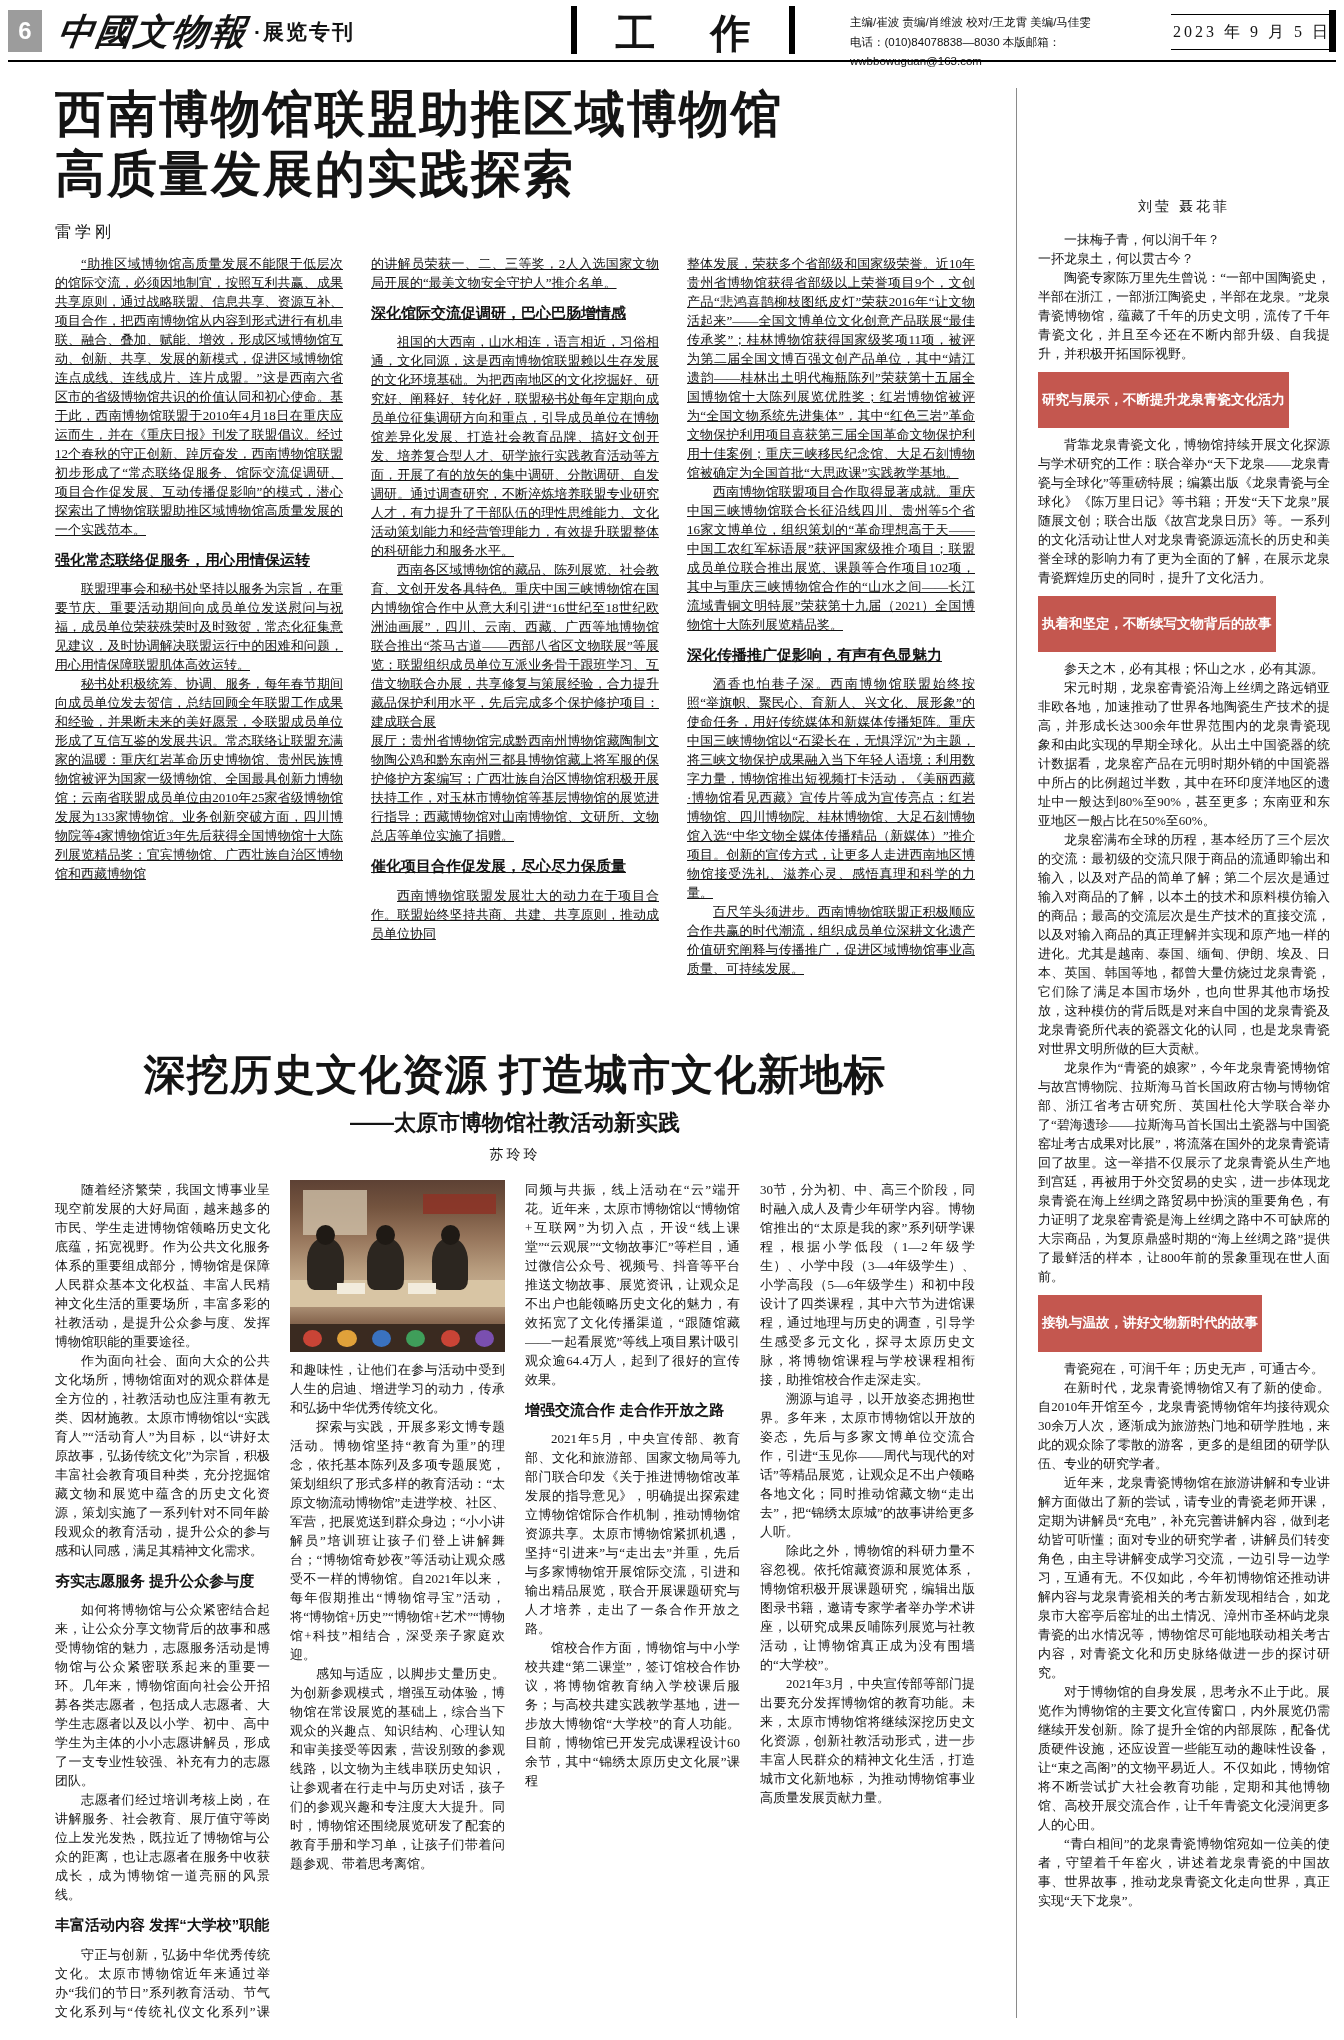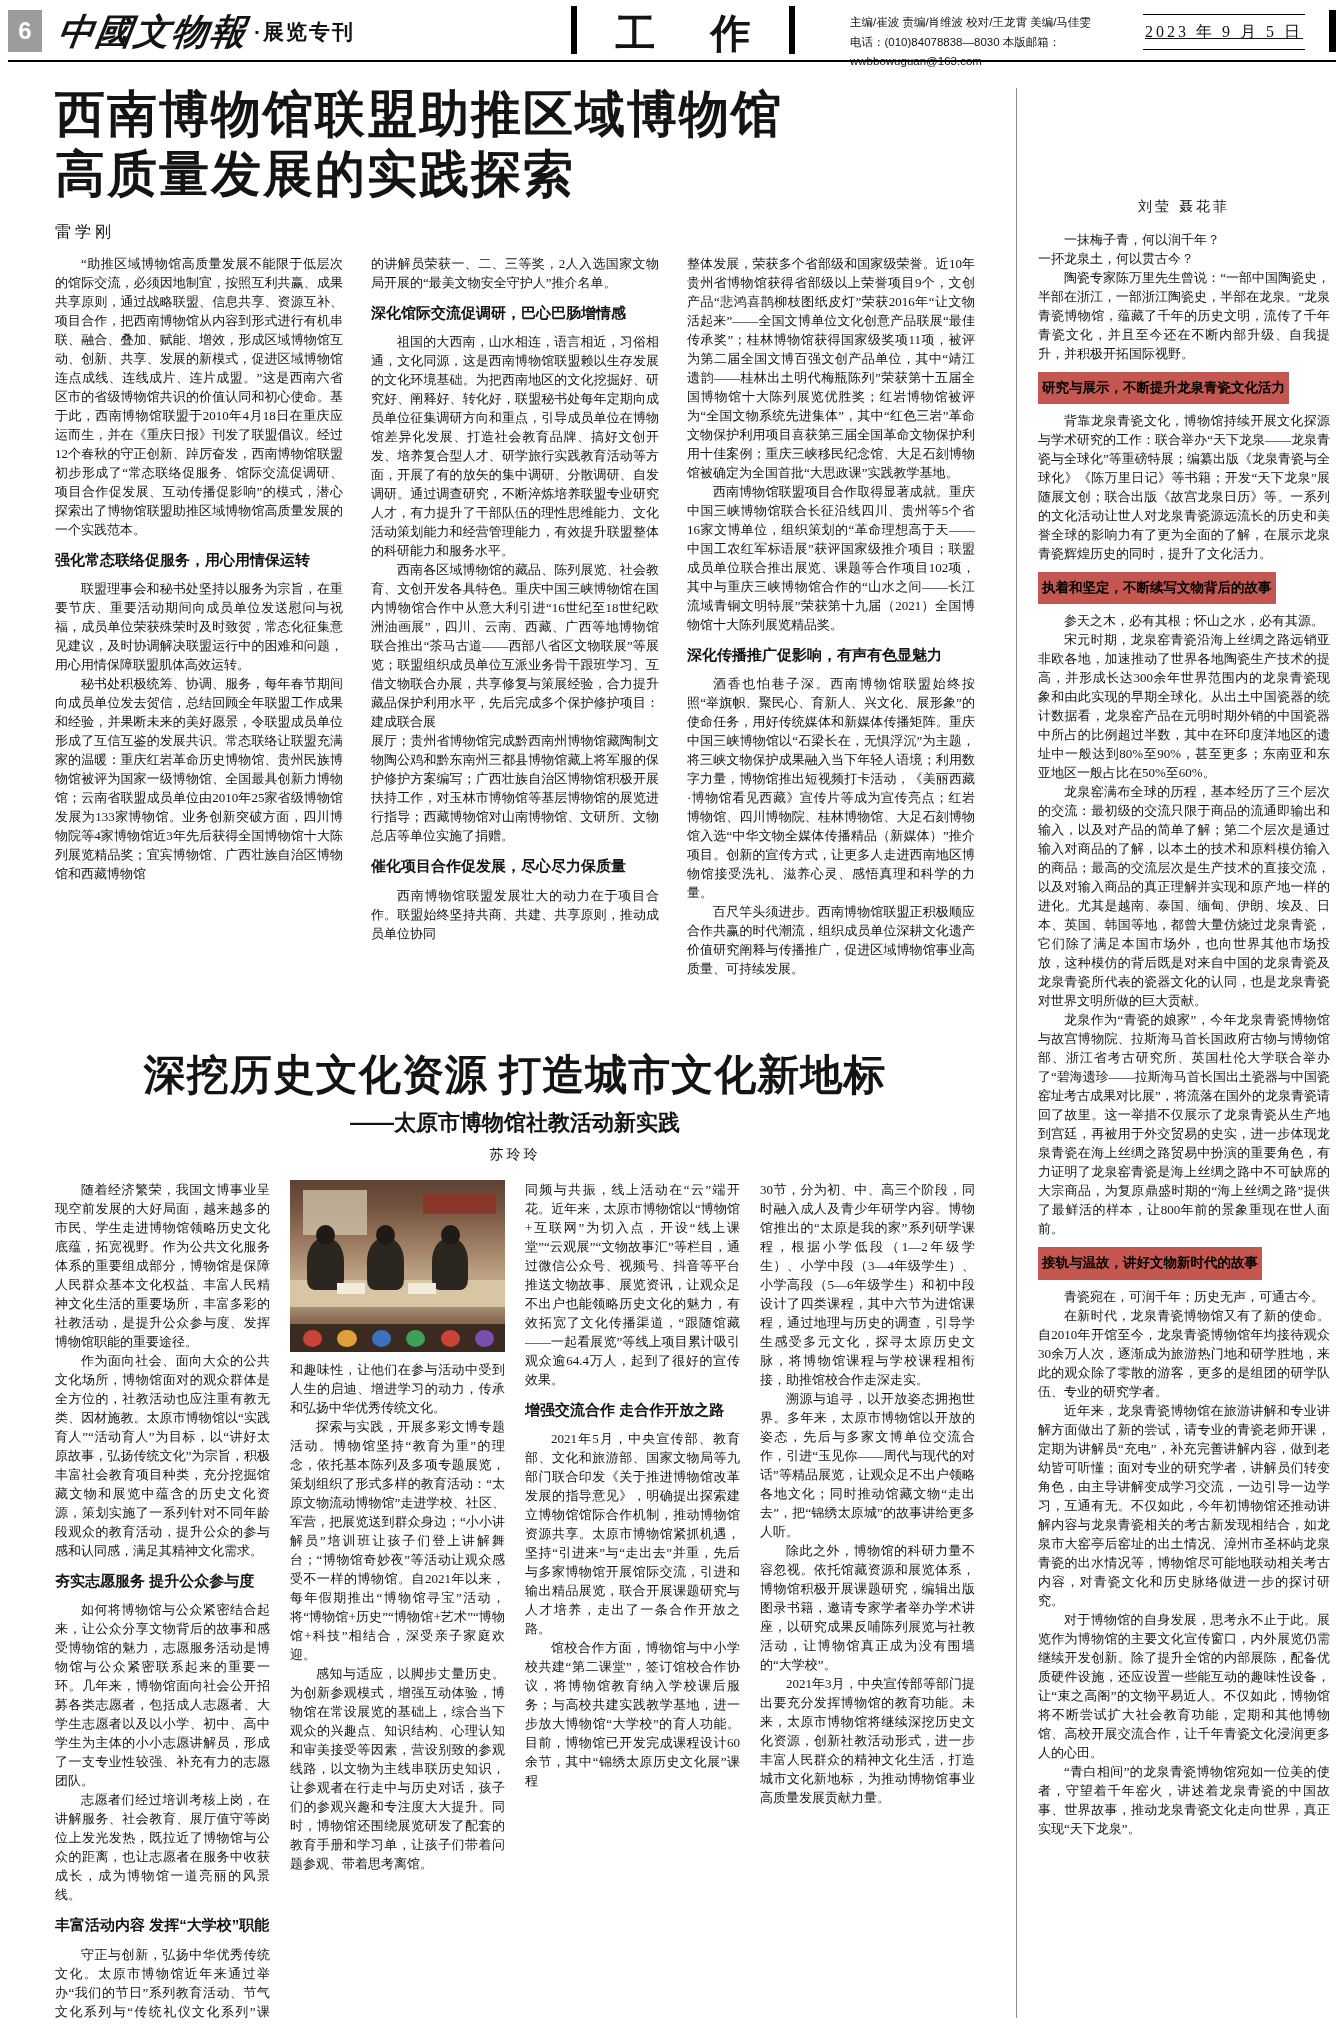--- a/index.html
+++ b/index.html
@@ -9,39 +9,39 @@
   #header{position:absolute;left:8px;top:6px;right:8px;height:52px;}
   #pagenum{position:absolute;left:0;top:4px;width:34px;height:42px;background:#9c9c9c;color:#fff;
            font:bold 24px/42px "Liberation Sans",sans-serif;text-align:center;}
   #masthead{position:absolute;left:50px;top:0;height:52px;display:flex;align-items:center;}
   #masthead .script{font:italic 900 36px "Liberation Serif",serif;transform:skewX(-8deg);letter-spacing:2px;}
   #masthead .edition{font:bold 21px "Liberation Sans",sans-serif;margin-left:6px;letter-spacing:2px;}
   #section-box{position:absolute;left:555px;top:0;width:240px;height:52px;display:flex;align-items:flex-start;justify-content:center;gap:16px;}
   .hbar{width:6px;height:48px;background:#000;}
   #section-title{font:900 40px "Liberation Sans",sans-serif;letter-spacing:22px;text-indent:22px;white-space:nowrap;}
   #editors{position:absolute;left:842px;top:7px;width:340px;font:11.5px/1.7 "Liberation Sans",sans-serif;color:#111;}
-  #datebox{position:absolute;right:31px;top:8px;padding:7px 2px 6px 2px;border-top:1.5px solid #000;border-bottom:1.5px solid #000;
-           font:16px "Liberation Serif",serif;letter-spacing:3px;white-space:nowrap;text-decoration:underline;}
+  #datebox{position:absolute;right:3px;top:8px;padding:7px 2px 6px 2px;border-top:1.5px solid #000;border-bottom:1.5px solid #000;
+           font:16px "Liberation Serif",serif;letter-spacing:3px;white-space:nowrap;}
   #corner-mark{position:absolute;right:0;top:4px;width:7px;height:42px;background:#000;}
   #header-rule{position:absolute;left:8px;top:60px;right:8px;height:2px;background:#000;}
   
   #v-divider{position:absolute;left:1016px;top:88px;width:1px;height:1930px;background:#8a8a8a;}
   
   .para{margin:0;text-indent:2em;text-align:justify;font-size:13px;line-height:19px;}
   .para.cont{text-indent:0;}
   .subhead{font:bold 15px/1.35 "Liberation Sans",sans-serif;margin:11px 0 9px;}
-  .subhead.red{width:fit-content;max-width:100%;background:#c4574f;color:#000000;padding:7px 4px;
+  .subhead.red{width:fit-content;max-width:100%;background:#c4574f;color:#ffffff;padding:19px 4px;
                font-size:13.5px;margin:9px 0 7px;}
   
   #a1-title{position:absolute;left:55px;top:84px;width:920px;text-align:left;
             font:900 50px/60px "Liberation Serif",serif;letter-spacing:2px;}
   #a1-byline{position:absolute;left:55px;top:222px;width:920px;text-align:left;
              font:16px "Liberation Sans",sans-serif;letter-spacing:4px;}
   #a1-cols{position:absolute;left:55px;top:254px;width:920px;height:784px;display:flex;gap:28px;overflow:hidden;}
-  #a1-cols .col{width:288px;overflow:hidden;}
+  #a1-cols .col{width:288px;overflow:hidden;text-decoration:underline;}
   
   #a3-title{position:absolute;left:55px;top:1050px;width:920px;text-align:center;
             font:900 42px/50px "Liberation Serif",serif;letter-spacing:1px;}
   #a3-subtitle{position:absolute;left:55px;top:1108px;width:920px;text-align:center;
                font:bold 22px "Liberation Sans",sans-serif;}
   #a3-byline{position:absolute;left:55px;top:1146px;width:920px;text-align:center;
              font:14px "Liberation Sans",sans-serif;letter-spacing:3px;}
   #a3-cols{position:absolute;left:55px;top:1180px;width:920px;height:842px;display:flex;gap:20px;overflow:hidden;}
   #a3-cols .col{width:215px;overflow:hidden;}
   

